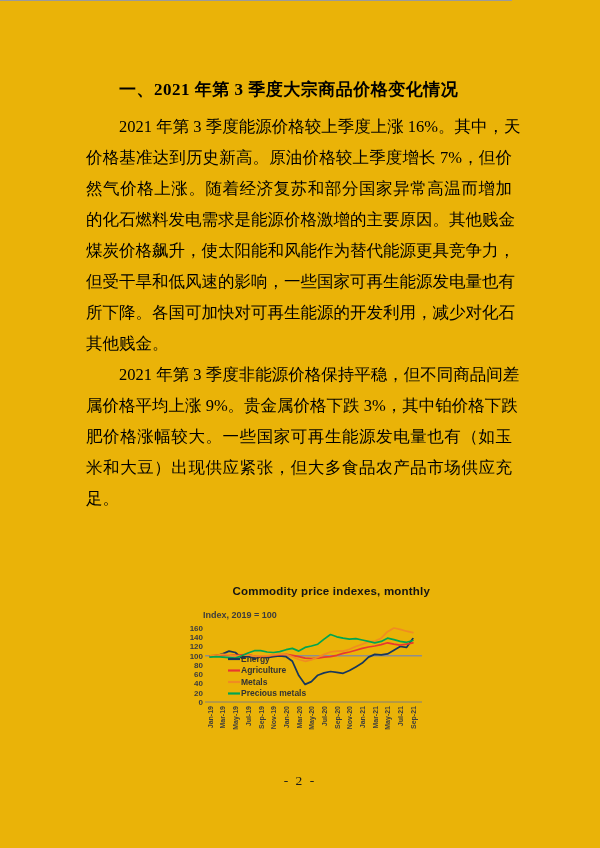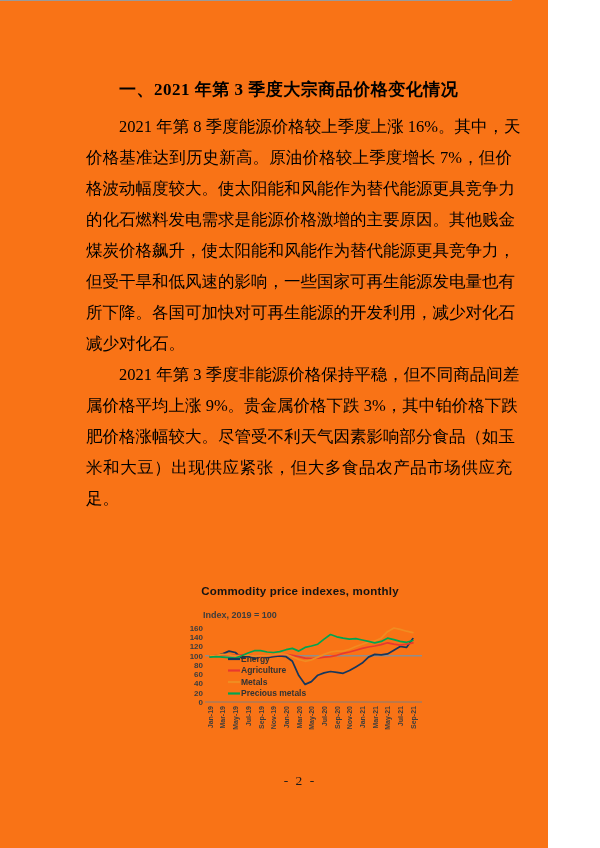--- a/index.html
+++ b/index.html
@@ -1,17 +1,17 @@
 <!DOCTYPE html>
 <html><head>
 <meta charset="utf-8">
 <style>
   html,body { margin:0; padding:0; background:#ffffff; }
   .page {
-    position:relative; width:548px; height:848px; background:#f97316;
+    position:relative; width:600px; height:848px; background:#eab308;
     overflow:hidden; font-family:"Liberation Serif","DejaVu Serif",serif;text-decoration:underline;
   }
   .scan-edge {
     position:absolute; top:0; left:0; width:512px; height:1px; background:#9a9a9a;
   }
   .heading {
     position:absolute; left:119px; top:79px; width:440px;
     font-size:17px; font-weight:bold; color:#000; line-height:22px;
     letter-spacing:0.5px; white-space:nowrap;
   }
@@ -25,21 +25,21 @@
     text-justify:inter-character;
     white-space:nowrap;
   }
   .body-text .line.first { text-indent:33px; }
   .body-text .line.para-end { text-align-last:left; white-space:normal; }
   .chart {
     position:absolute; left:170px; top:585px; width:260px; height:170px;
     font-family:"Liberation Sans","DejaVu Sans",sans-serif;
   }
   .chart-title {
-    position:absolute; top:0; left:0; width:260px; text-align:center;
+    position:absolute; top:0; left:0; width:260px; text-align:right;
     font-size:11.5px; font-weight:bold; color:#141414; letter-spacing:0.2px;
   }
   .chart-subtitle {
     position:absolute; top:25px; left:13px;
     font-size:9px; font-weight:bold; color:#3d3d3d;padding-left:20px;
   }
   .chart-svg { position:absolute; top:37px; left:0; }
   .footer {
     position:absolute; top:773px; left:0; width:600px; text-align:center;
     font-size:13.5px; color:#1a1a1a; letter-spacing:2px;
@@ -47,31 +47,31 @@
 </style>
 </head>
 <body>
 
 <div class="page">
   <div class="scan-edge"></div>
 
   <div class="heading">一、2021 年第 3 季度大宗商品价格变化情况</div>
 
   <div class="body-text">
-      <div class="line first">2021 年第 8 季度能源价格较上季度上涨 16%。其中，天</div>
+      <div class="line first">2021 年第 3 季度能源价格较上季度上涨 16%。其中，天</div>
       <div class="line">价格基准达到历史新高。原油价格较上季度增长 7%，但价</div>
-      <div class="line">格波动幅度较大。使太阳能和风能作为替代能源更具竞争力</div>
+      <div class="line">然气价格上涨。随着经济复苏和部分国家异常高温而增加</div>
       <div class="line">的化石燃料发电需求是能源价格激增的主要原因。其他贱金</div>
       <div class="line">煤炭价格飙升，使太阳能和风能作为替代能源更具竞争力，</div>
       <div class="line">但受干旱和低风速的影响，一些国家可再生能源发电量也有</div>
       <div class="line">所下降。各国可加快对可再生能源的开发利用，减少对化石</div>
-      <div class="line para-end">减少对化石。</div>
+      <div class="line para-end">其他贱金。</div>
       <div class="line first">2021 年第 3 季度非能源价格保持平稳，但不同商品间差</div>
       <div class="line">属价格平均上涨 9%。贵金属价格下跌 3%，其中铂价格下跌</div>
-      <div class="line">肥价格涨幅较大。尽管受不利天气因素影响部分食品（如玉</div>
+      <div class="line">肥价格涨幅较大。一些国家可再生能源发电量也有（如玉</div>
       <div class="line para-end">米和大豆）出现供应紧张，但大多食品农产品市场供应充足。</div>
     </div>
 
   <div class="chart">
     <div class="chart-title">Commodity price indexes, monthly</div>
     <div class="chart-subtitle">Index, 2019 = 100</div>
     <svg class="chart-svg" width="260" height="128" viewBox="0 0 260 128">
         <line x1="35" y1="33.75" x2="252" y2="33.75" stroke="#8e8e8e" stroke-width="1.3"></line>
         <line x1="35" y1="80" x2="252" y2="80" stroke="#7f7f7f" stroke-width="1"></line>
         <text x="33" y="82.8" text-anchor="end" font-size="8" font-weight="bold" fill="#3d3d3d">0</text>

